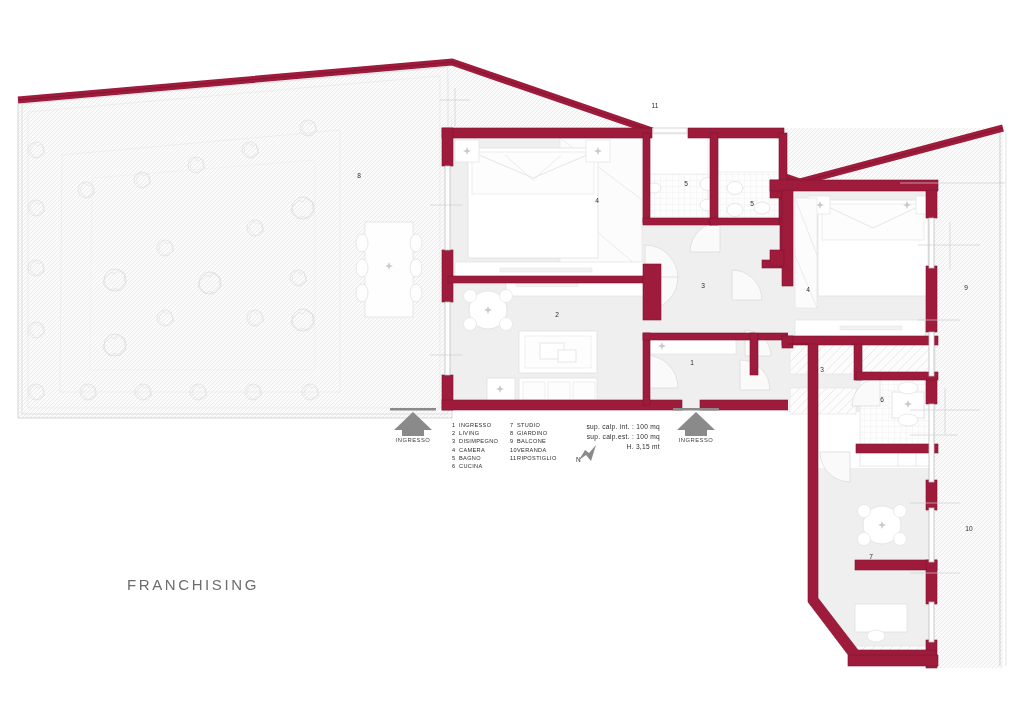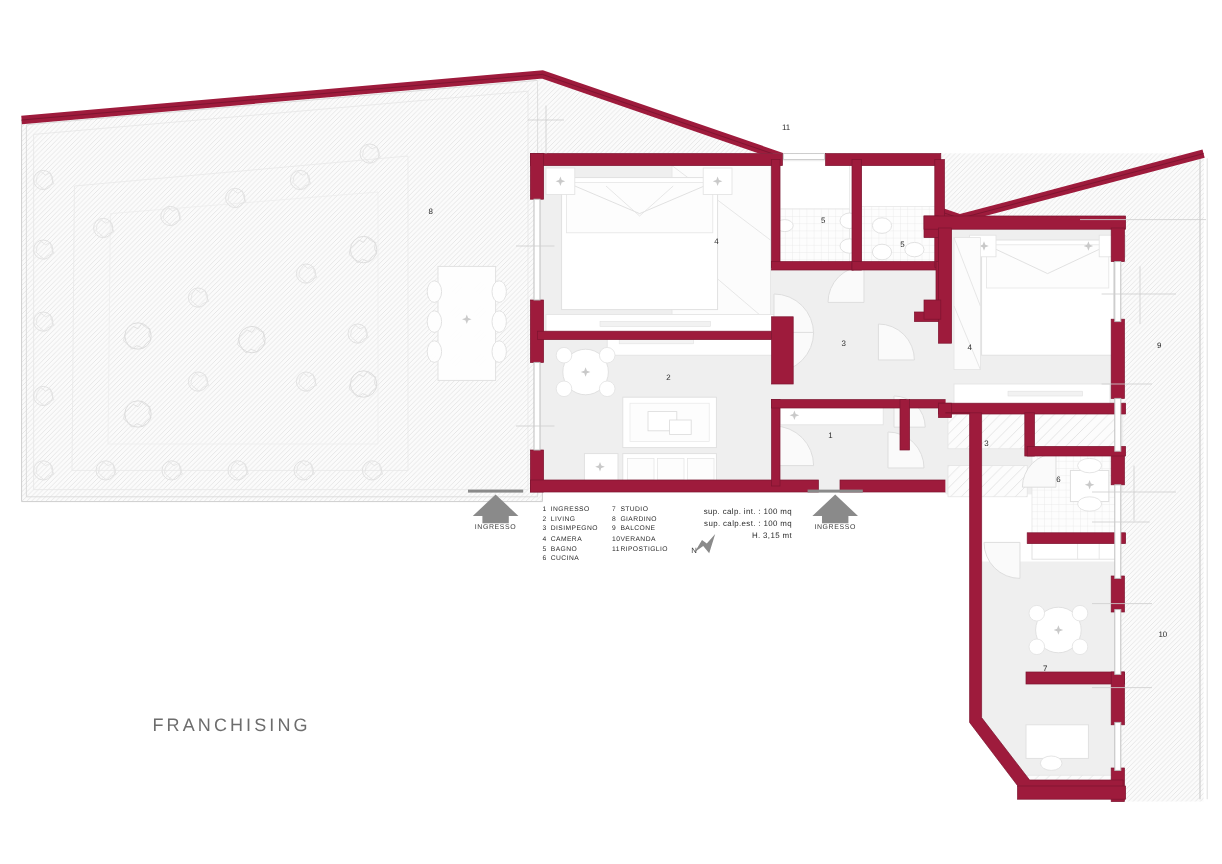--- a/index.html
+++ b/index.html
@@ -28,21 +28,21 @@
   .ingresso-lab{position:absolute;font-size:5.8px;letter-spacing:.5px;color:#3d3d3d;
                 text-align:center;white-space:nowrap;}
   .ing1{left:382px;top:437px;width:62px;}
   .ing2{left:665px;top:437px;width:62px;}
 
   
   .logo{position:absolute;left:45px;top:536px;width:230px;height:78px;}
   .logo-word{font-family:"Liberation Serif",serif;font-weight:bold;font-size:64px;
              color:#9E1B3C;letter-spacing:-1px;line-height:64px;position:absolute;
              left:0;top:0;}
-  .logo-sub{position:absolute;left:82px;top:60px;font-family:"Liberation Sans",sans-serif;
+  .logo-sub{position:absolute;left:82px;top:40px;font-family:"Liberation Sans",sans-serif;
             font-size:15px;letter-spacing:2.6px;color:#6d6d6d;}
 </style>
 </head>
 <body>
 
 <div id="plan-root">
 
   <svg id="floorplan" viewBox="0 0 1018 720">
     <defs>
       <pattern id="hatch" width="4" height="4" patternUnits="userSpaceOnUse">

